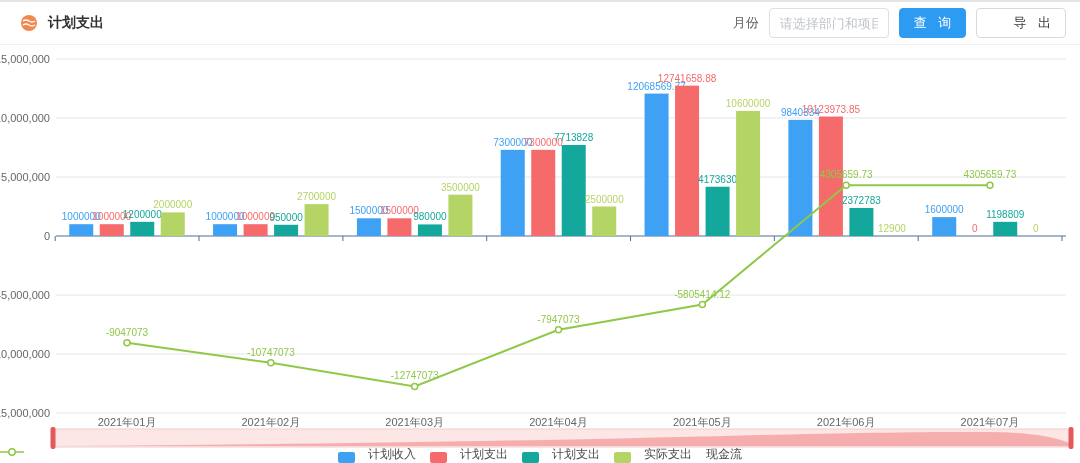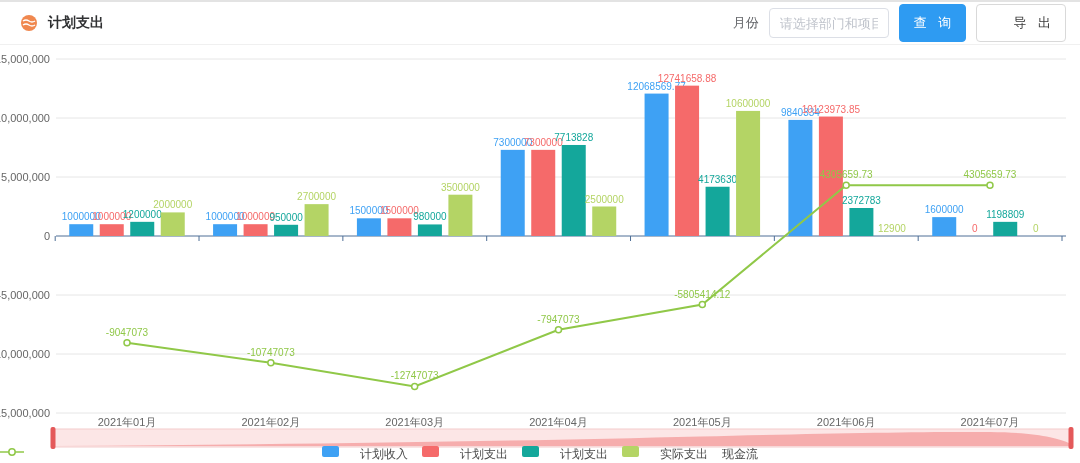--- a/index.html
+++ b/index.html
@@ -14,31 +14,31 @@
   .month-label { font-size:13px; color:#606266; }
   .date-range { display:flex; align-items:center; height:30px; width:188px;
     border:1px solid #dcdfe6; border-radius:4px; padding:0 8px; background:#fff; }
   .date-range input { border:none; outline:none; width:66px; font-size:13px; color:#606266;
     font-family:"Liberation Sans",sans-serif; text-align:center; background:transparent; }
   .range-arrow { color:#c0c4cc; font-size:12px; flex:0 0 auto; padding:0 2px; }
   .cal-icon { margin-left:auto; flex:0 0 auto; display:inline-block; }
   .project-input { height:30px; width:120px; border:1px solid #dcdfe6; border-radius:4px;
     padding:0 10px; font-size:13px; color:#606266; outline:none; font-family:"Liberation Sans",sans-serif; }
   .project-input::placeholder { color:#c0c4cc; }
-  .btn { height:38px; border-radius:4px; font-size:13px; cursor:pointer; letter-spacing:4px;
+  .btn { height:30px; border-radius:4px; font-size:13px; cursor:pointer; letter-spacing:4px;
     padding:0 10px 0 14px; font-family:"Liberation Sans",sans-serif; }
   .btn-query { background:#2e9bf2; color:#fff; border:1px solid #2e9bf2; }
   .btn-export { background:#fff; color:#3a3a3a; border:1px solid #d9d9d9;padding-left:36px; }
   .chart-wrap { position:absolute; top:45px; left:0; width:1080px; height:418px; }
   .chart-wrap svg { position:absolute; inset:0; }
   svg text { font-family:"Liberation Sans", sans-serif; }
   .legend { position:absolute; left:0; right:0; bottom:1px; height:15px;
     display:flex; justify-content:center; align-items:center; gap:14px;
     font-size:12px; color:#4a4a4a; }
-  .legend-item { display:flex; align-items:flex-start; gap:21px; cursor:pointer; }
+  .legend-item { display:flex; align-items:flex-end; gap:13px; cursor:pointer; }
   .legend-swatch { width:17px; height:11px; border-radius:2px; display:inline-block; }
 </style>
 </head>
 <body>
 
 <div class="topbar">
   <div class="title-wrap">
     <span class="app-icon">
       <svg width="18" height="18" viewBox="0 0 18 18">
         <circle cx="9" cy="9" r="8" fill="#f0884f"></circle>

